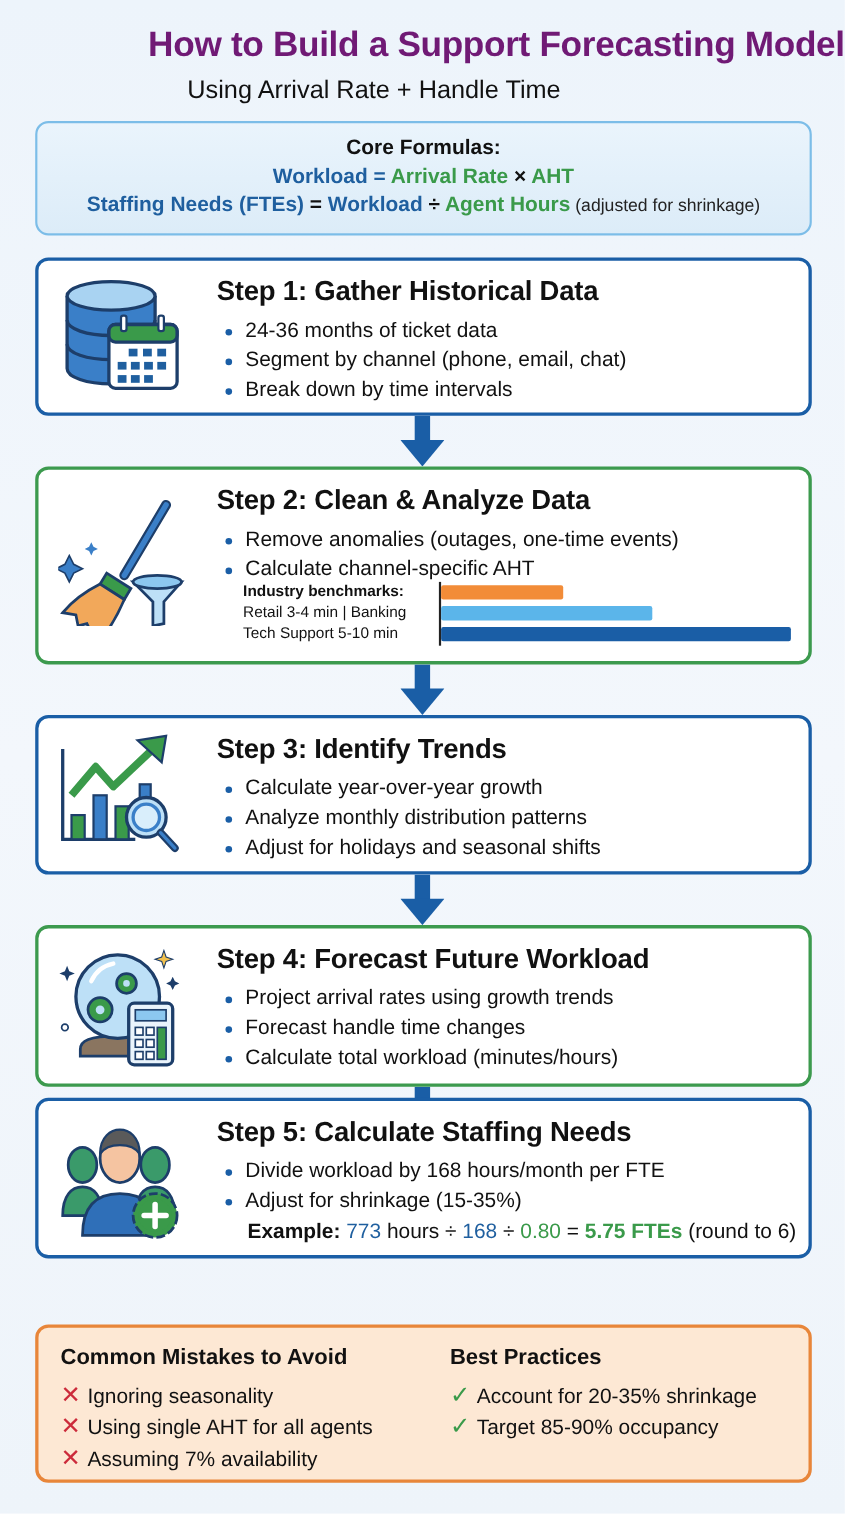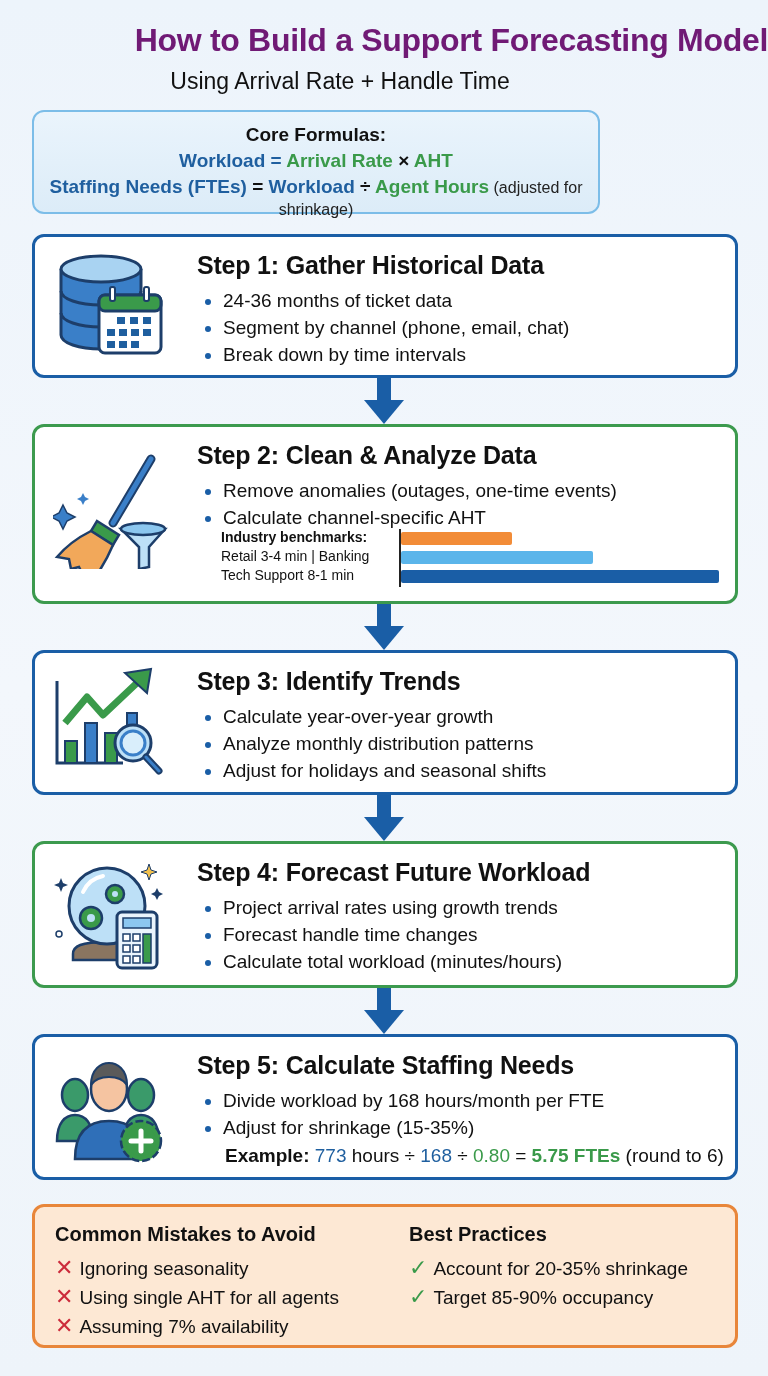--- a/index.html
+++ b/index.html
@@ -12,21 +12,21 @@
   }
   .title {
     position: absolute; left: 0; top: 22px; width: 768px; text-align: right;
     font-size: 32px; font-weight: bold; color: #701a75; letter-spacing: -0.3px;
   }
   .subtitle {
     position: absolute; left: 0; top: 68px; width: 680px; text-align: center;
     font-size: 23px; color: #111;
   }
   .formula-box {
-    position: absolute; left: 32px; top: 110px; width: 568px; height: 104px;
+    position: absolute; left: 32px; top: 110px; width: 706px; height: 104px;
     border: 2px solid #7cbde8; border-radius: 12px;
     background: linear-gradient(180deg, #eaf4fc, #dcecf8);
     text-align: center;
   }
   .formula-box .fh { margin-top: 12px; font-size: 19px; font-weight: bold; color: #111; }
   .formula-box .fl { font-size: 19px; font-weight: bold; margin-top: 4px; }
   .blue { color: #1f5f9f; }
   .green { color: #3a9a4a; }
   .muted { font-weight: normal; color: #222; font-size: 16px; margin-top: 45px; }
   .card {
@@ -120,21 +120,21 @@
     <path d="M38 78 l22 14 c-6 14 -12 24 -18 32 l-6 -6 -6 4 -4 -8 -8 2 -2 -10 -12 -2 c10 -12 22 -20 34 -26z" fill="#f2a85a" stroke="#1d3e6a" stroke-width="2.5"></path>
   </svg>
   <h2 style="top:14px;">Step 2: Clean &amp; Analyze Data</h2>
   <ul style="top:50px;">
     <li>Remove anomalies (outages, one-time events)</li>
     <li>Calculate channel-specific AHT</li>
   </ul>
   <div class="bench">
     <div class="lbl" style="top:2px;font-weight:bold;">Industry benchmarks:</div>
     <div class="lbl" style="top:21px;">Retail 3-4 min | Banking</div>
-    <div class="lbl" style="top:40px;">Tech Support 8-1 min</div>
+    <div class="lbl" style="top:40px;">Tech Support 5-10 min</div>
     <div class="axis"></div>
     <div class="bar" style="top:5px;width:111px;background:#f28c38;"></div>
     <div class="bar" style="top:24px;width:192px;background:#5bb5ea;"></div>
     <div class="bar" style="top:43px;width:318px;background:#1a5ea6;"></div>
   </div>
 </div>
 
 <svg class="arrow" style="top:604px;" viewBox="0 0 40 46">
     <rect x="13" y="0" width="14" height="24" fill="#1a5ea6"></rect>
     <polygon points="0,22 40,22 20,46" fill="#1a5ea6"></polygon>
@@ -198,21 +198,21 @@
     <li>Forecast handle time changes</li>
     <li>Calculate total workload (minutes/hours)</li>
   </ul>
 </div>
 
 <svg class="arrow" style="top:988px;" viewBox="0 0 40 46">
     <rect x="13" y="0" width="14" height="24" fill="#1a5ea6"></rect>
     <polygon points="0,22 40,22 20,46" fill="#1a5ea6"></polygon>
   </svg>
 
-<div class="card" style="top:1034px;height:146px;">
+<div class="card" style="top:998px;height:146px;">
   <svg class="icon" style="top:14px;" viewBox="0 0 116 116">
     <path d="M4 90 c0-18 8-26 18-26 s18 8 18 26z" fill="#3a9a6a" stroke="#1d3e6a" stroke-width="2.5"></path>
     <ellipse cx="22" cy="44" rx="13" ry="16" fill="#3a9a6a" stroke="#1d3e6a" stroke-width="2.5"></ellipse>
     <path d="M70 90 c0-18 8-26 18-26 s18 8 18 26z" fill="#3a9a6a" stroke="#1d3e6a" stroke-width="2.5"></path>
     <ellipse cx="88" cy="44" rx="13" ry="16" fill="#3a9a6a" stroke="#1d3e6a" stroke-width="2.5"></ellipse>
     <path d="M22 108 c0-28 14-38 34-38 s34 10 34 38z" fill="#2f6fb8" stroke="#1d3e6a" stroke-width="2.5"></path>
     <ellipse cx="56" cy="38" rx="18" ry="22" fill="#f5c4a1" stroke="#1d3e6a" stroke-width="2.5"></ellipse>
     <path d="M38 34 c0-16 10-22 18-22 s18 6 18 22 c-4-6-10-8-18-8 s-14 2-18 8z" fill="#5a5a5a" stroke="#1d3e6a" stroke-width="2"></path>
     <circle cx="88" cy="90" r="20" fill="#3a9a4a" stroke="#1d3e6a" stroke-width="2.5" stroke-dasharray="8 3"></circle>
     <circle cx="88" cy="90" r="15" fill="#3a9a4a"></circle>

